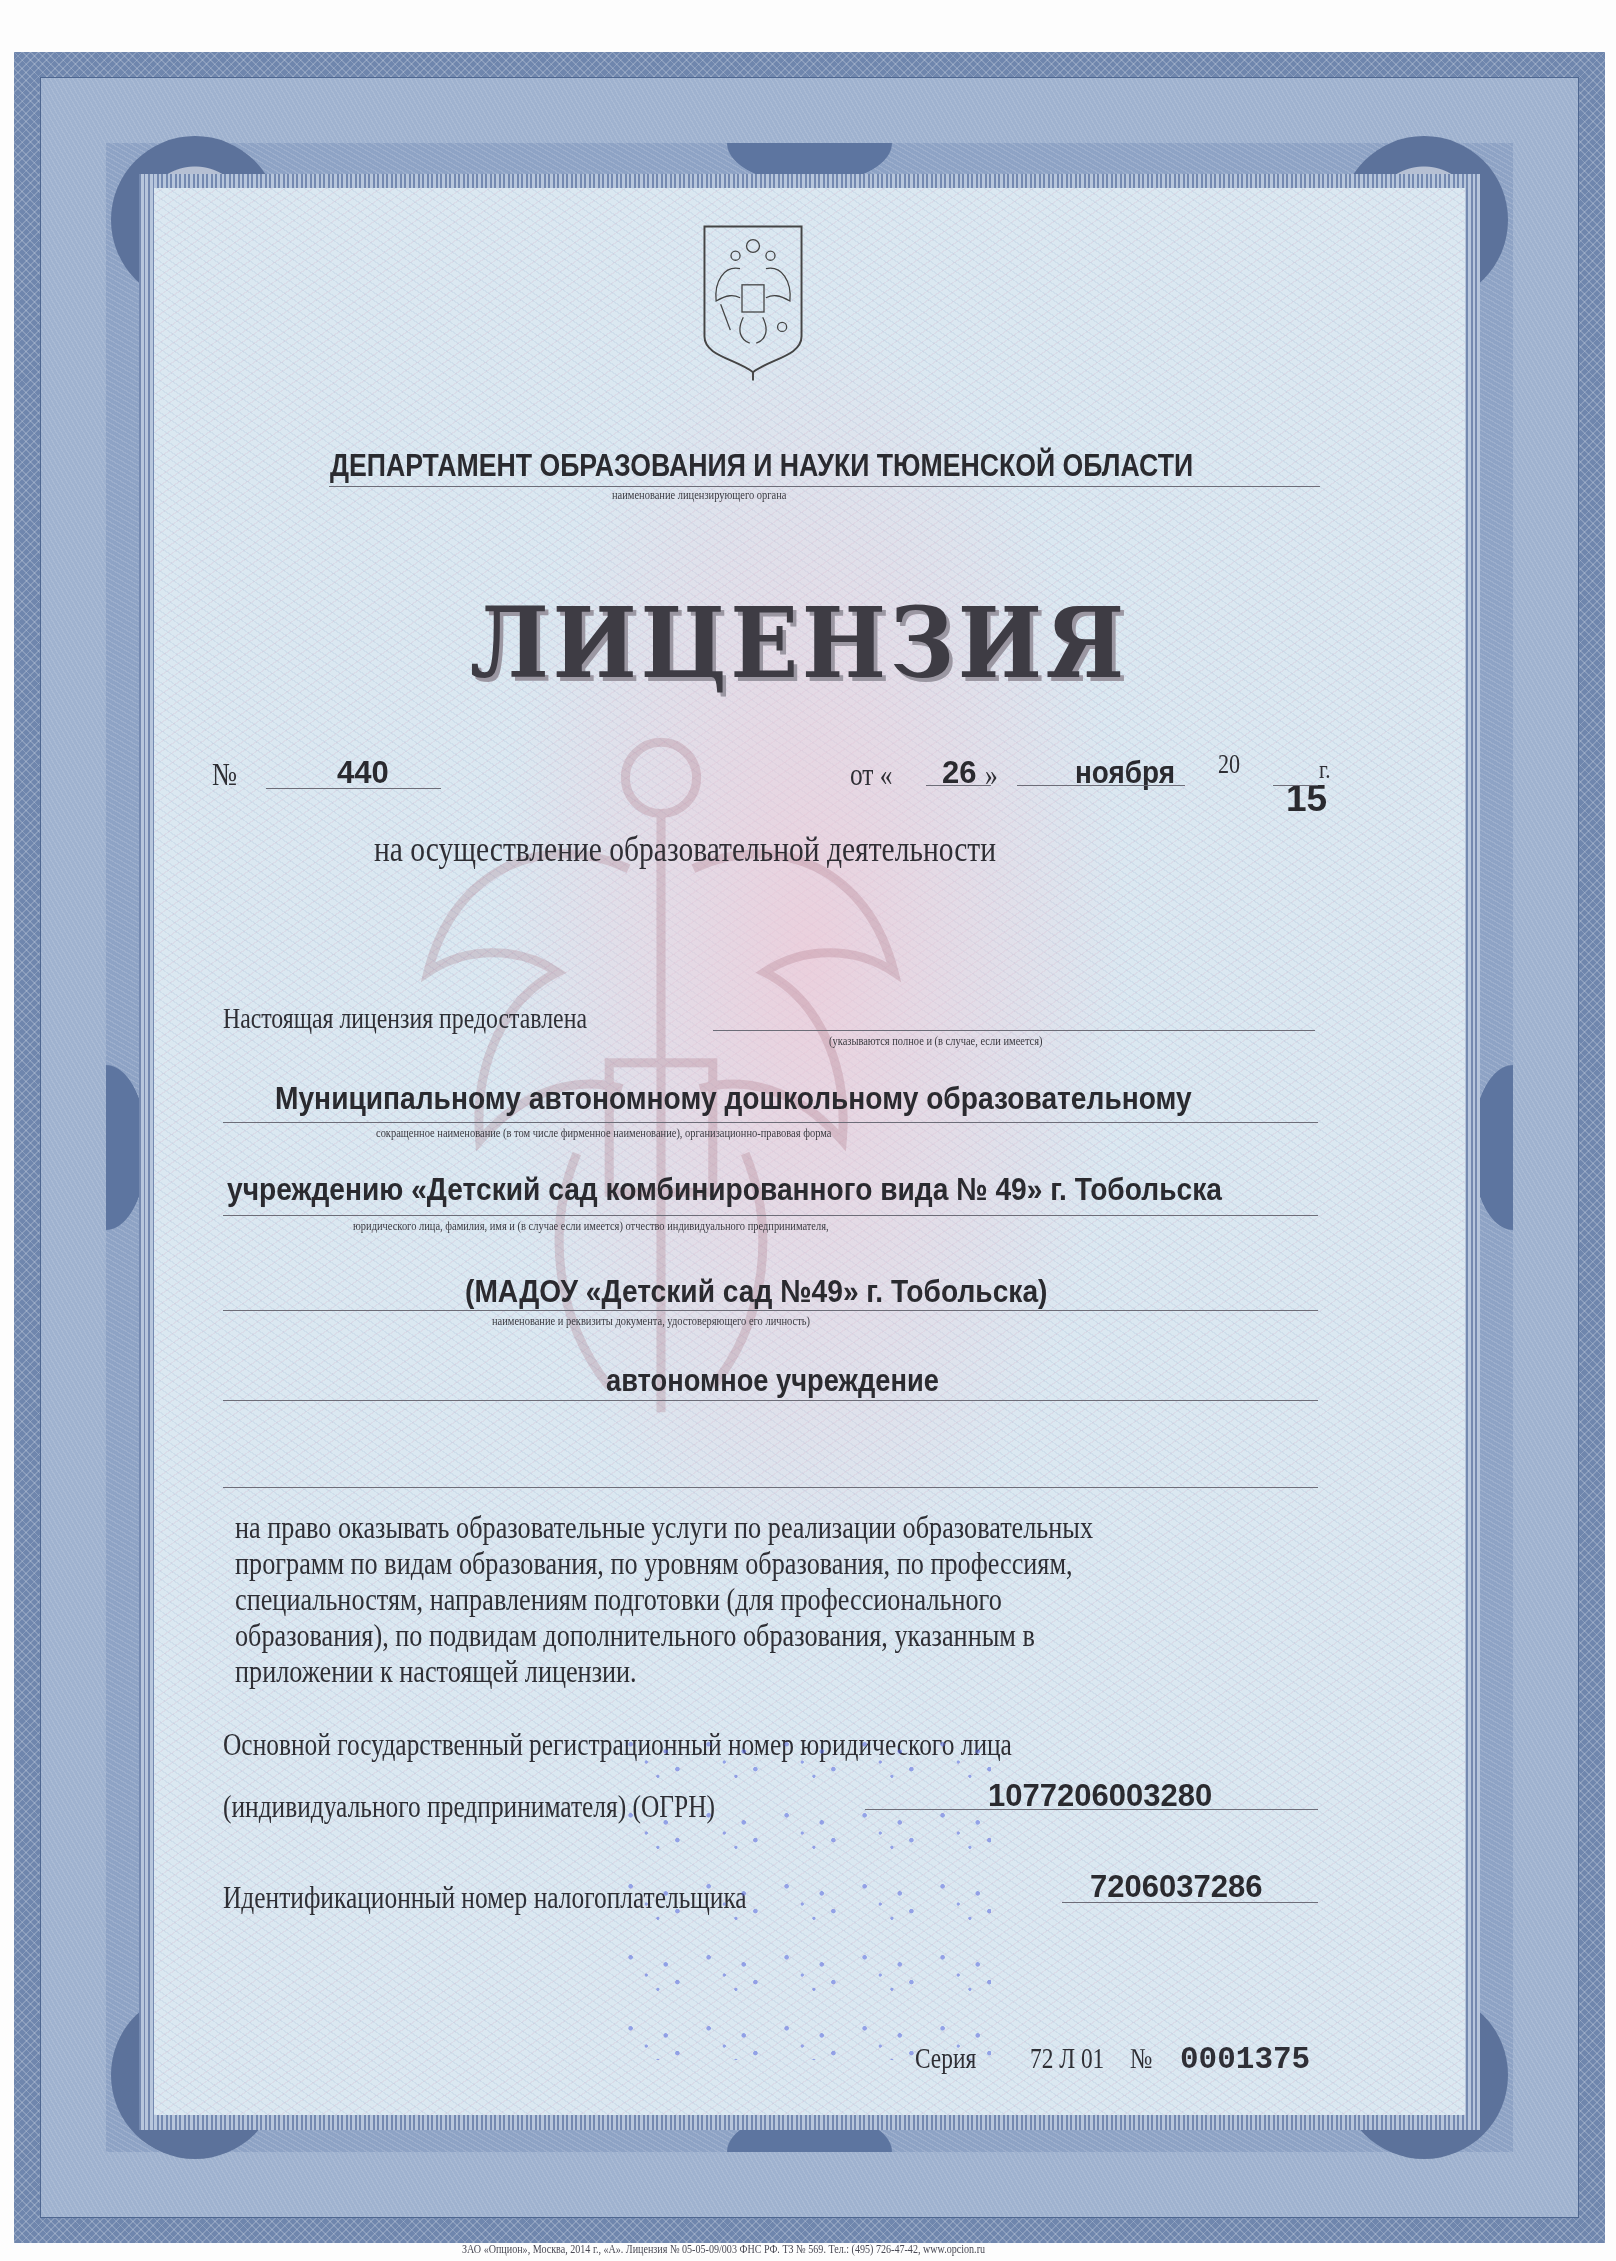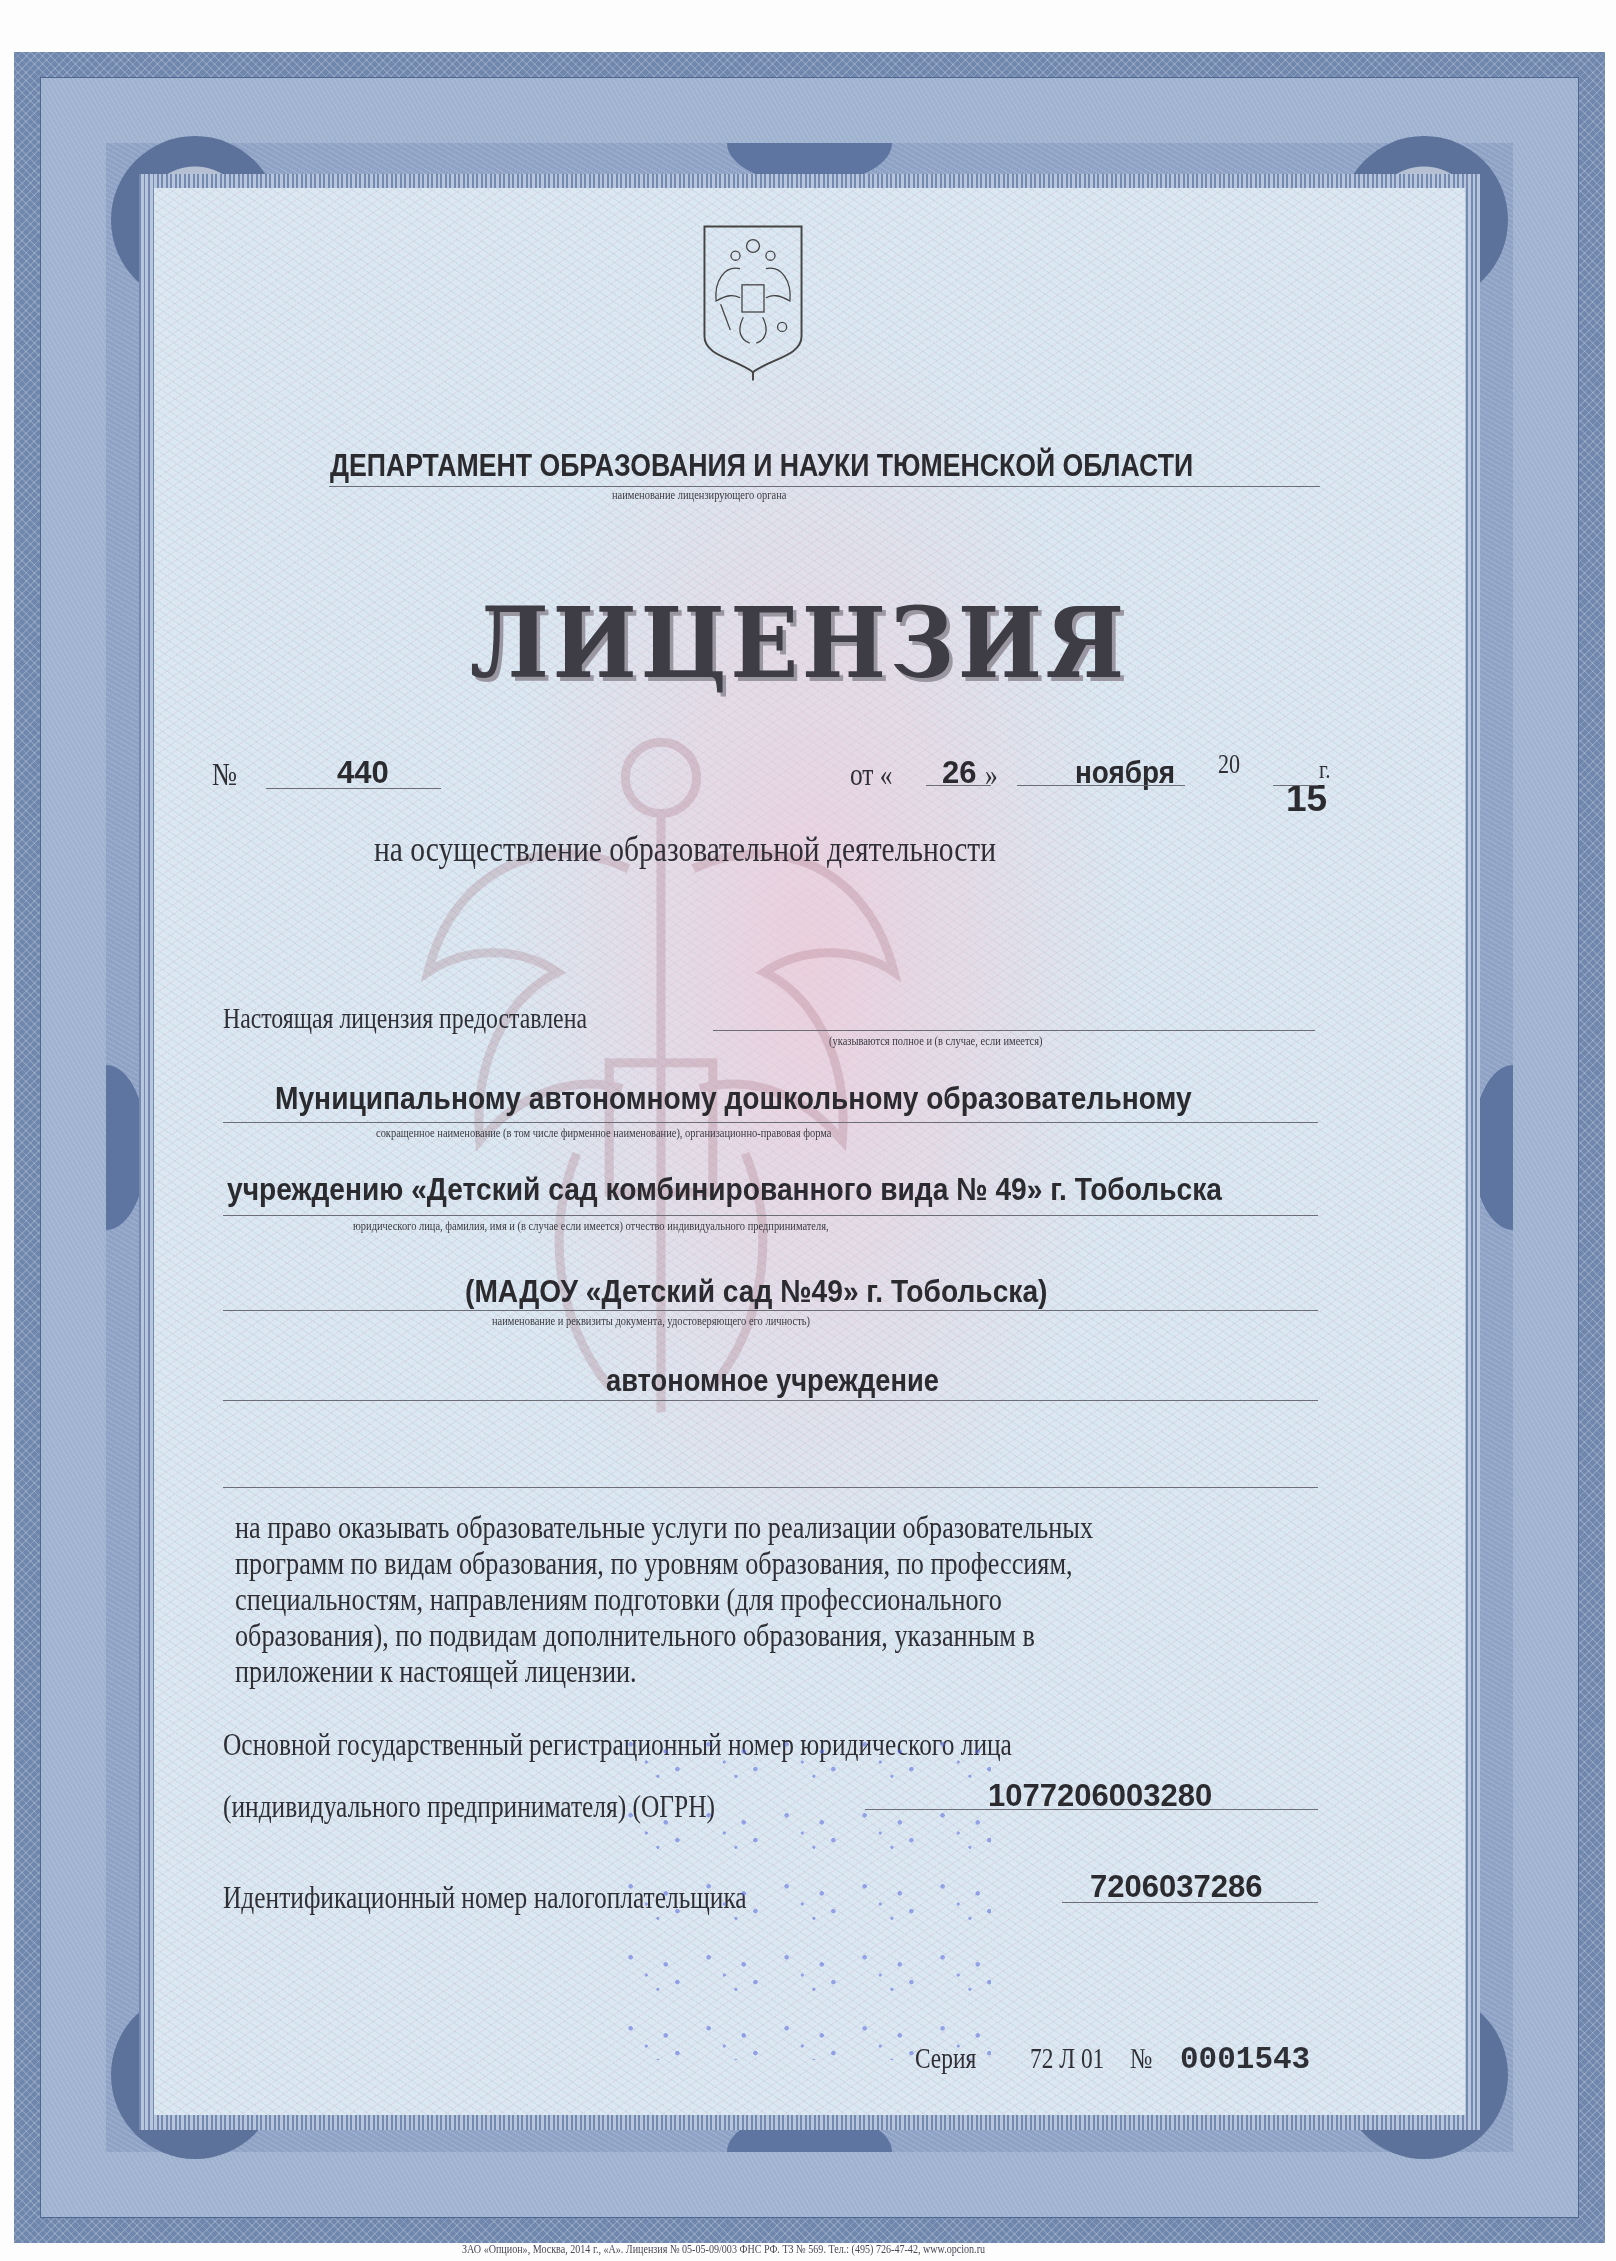--- a/index.html
+++ b/index.html
@@ -188,16 +188,16 @@
 
 <div class="abs body-text" style="left:223px; top:1882px; font-size:31px;">Идентификационный номер налогоплательщика</div>
 <div class="abs sans" style="left:1090px; top:1869px; font-size:31px;">7206037286</div>
 <div class="line" style="left:1062px; top:1902px; width:256px;"></div>
 
 <div class="stamp-dots"></div>
 
 <div class="abs body-text" style="left:915px; top:2045px; font-size:28.5px;">Серия</div>
 <div class="abs body-text" style="left:1030px; top:2045px; font-size:28.5px;">72 Л 01</div>
 <div class="abs body-text" style="left:1130px; top:2045px; font-size:28.5px;">№</div>
-<div class="abs" style="left:1180px; top:2042px; font-size:31px; font-family:'Liberation Mono', 'DejaVu Sans Mono', monospace; font-weight:bold; color:#2f2f36;">0001543</div>
+<div class="abs" style="left:1180px; top:2042px; font-size:31px; font-family:'Liberation Mono', 'DejaVu Sans Mono', monospace; font-weight:bold; color:#2f2f36;">0001375</div>
 
 <div class="footer-imprint">ЗАО «Опцион», Москва, 2014 г., «А».   Лицензия № 05-05-09/003 ФНС РФ. ТЗ № 569. Тел.: (495) 726-47-42, www.opcion.ru</div>
 
 
 </body></html>

